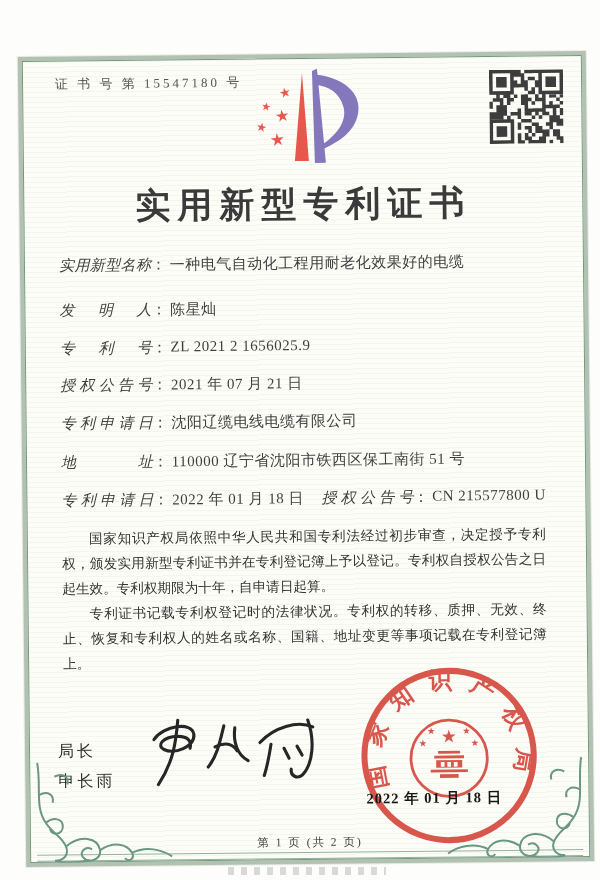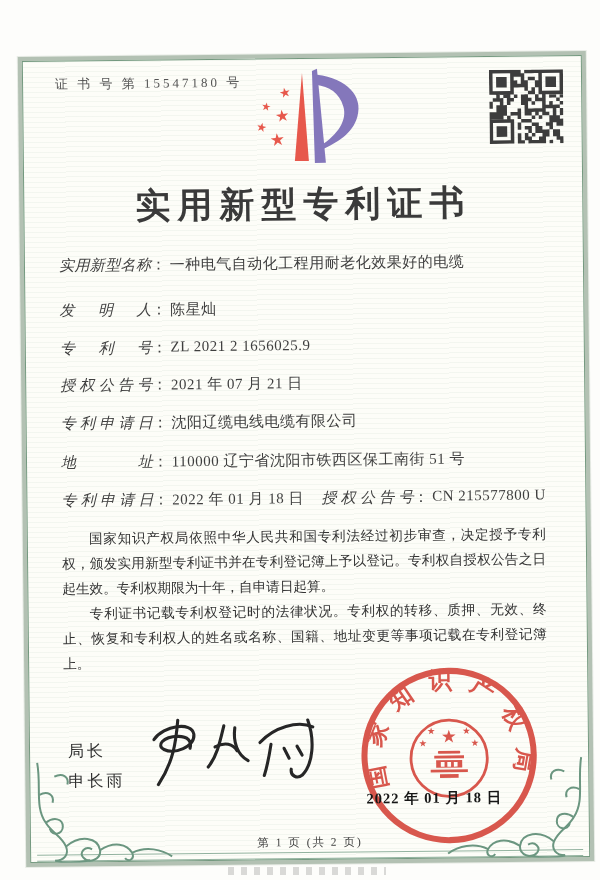--- a/index.html
+++ b/index.html
@@ -32,21 +32,21 @@
   .flabel{
     display:inline-block;width:92px;text-align:justify;text-align-last:justify;
     -moz-text-align-last:justify;vertical-align:top;font-style:italic;
   }
   .fcolon{display:inline-block;vertical-align:top;}
   .fvalue{letter-spacing:0.5px;}
   .fpair2{position:absolute;left:260px;top:0;white-space:nowrap;}
   .paras{position:absolute;left:34px;top:465px;width:484px;font-size:13.6px;
     line-height:25px;color:#333;}
   .paras p{margin:0;text-indent:2em;text-align:justify;}
-  .officer{position:absolute;left:38px;top:675px;font-size:16px;color:#2e2e2e;
+  .officer{position:absolute;left:28px;top:675px;font-size:16px;color:#2e2e2e;
     letter-spacing:3px;line-height:30px;font-family:Liberation Serif, serif;}
   .signature{position:absolute;left:108px;top:648px;width:200px;height:92px;}
   .seal{position:absolute;left:326px;top:605px;width:186px;height:186px;opacity:0.9;}
   .sealdate{
     position:absolute;left:336px;top:731px;width:180px;font-size:14.5px;color:#161616;
     letter-spacing:1px;z-index:5;font-weight:600;
   }
   .ornament{position:absolute;width:152px;height:102px;top:699px;}
   .orn-left{left:1px;}
   .orn-right{right:1px;transform:scaleX(-1);}

